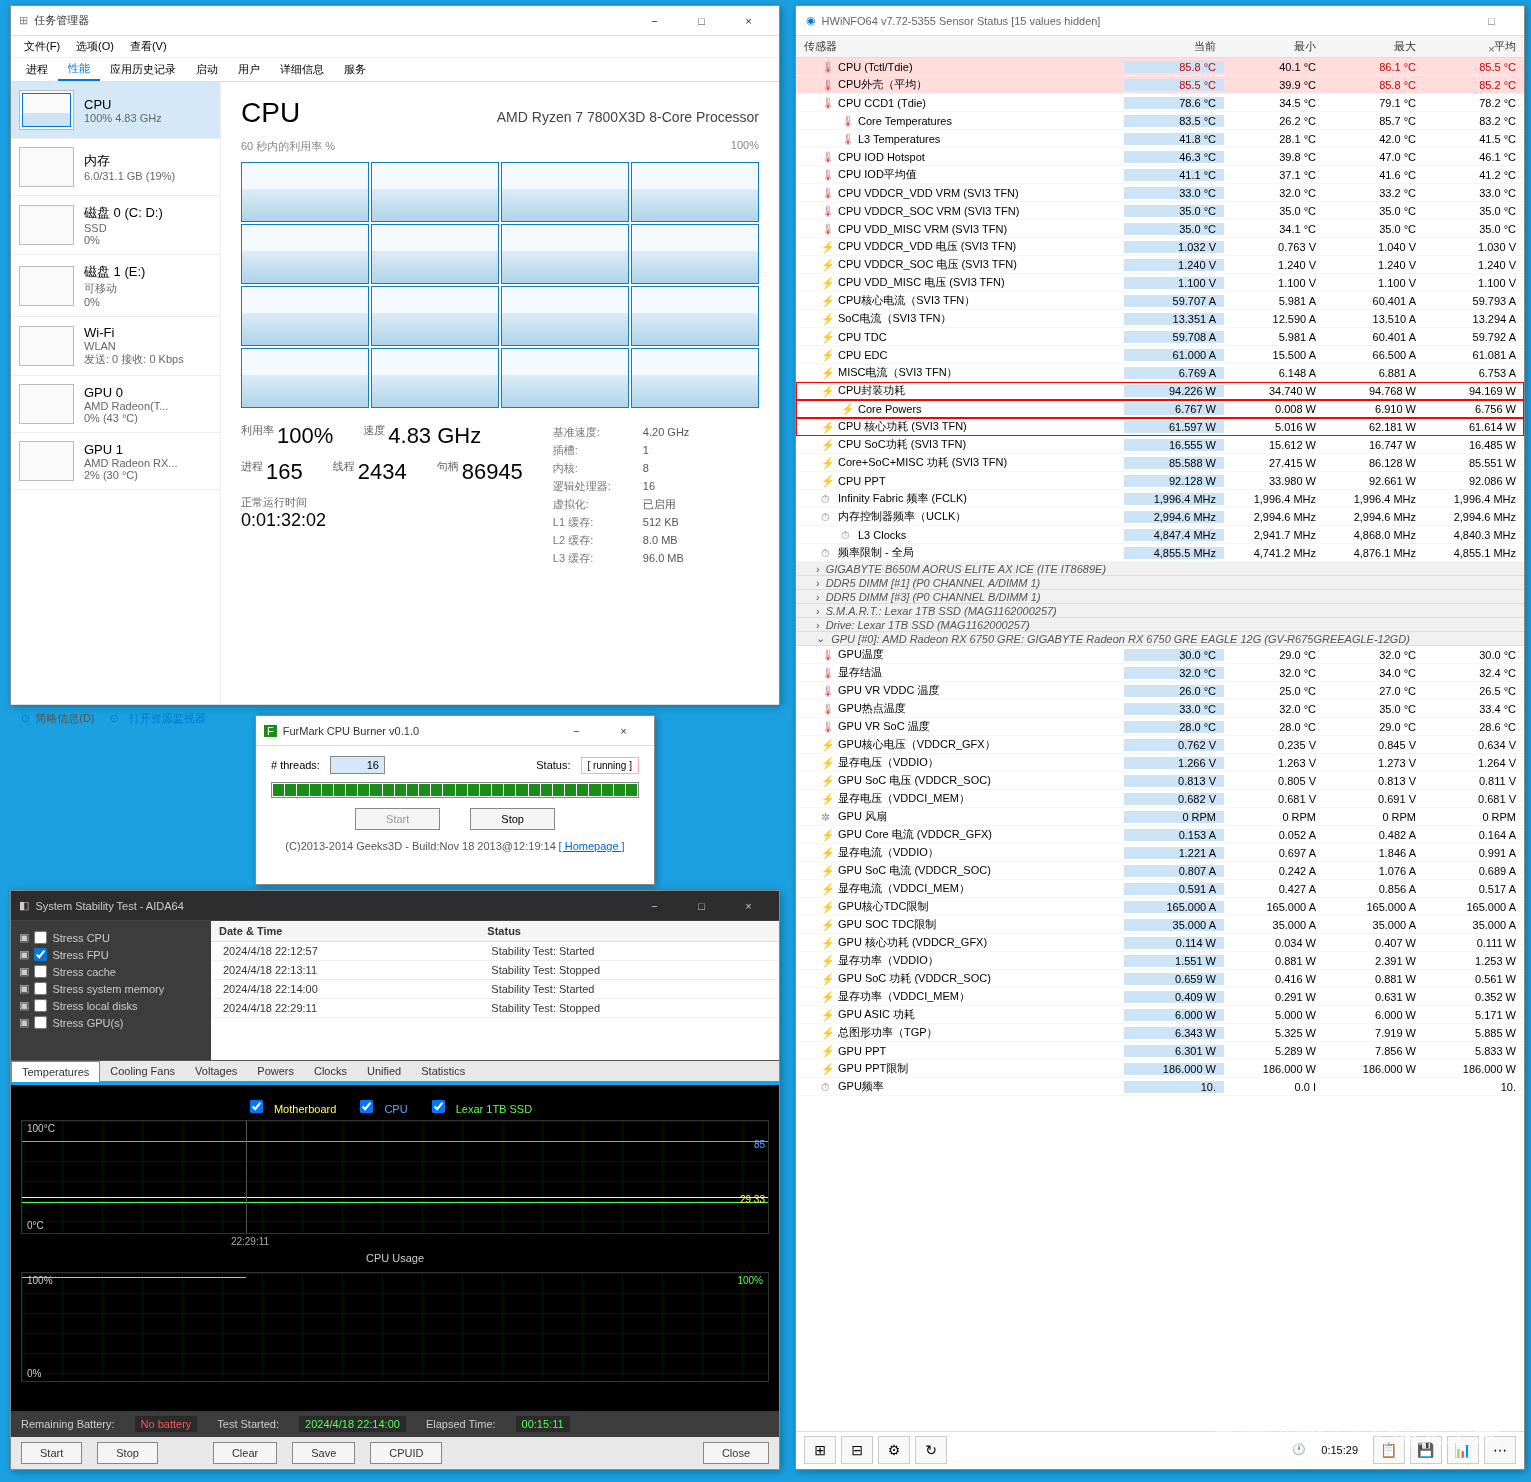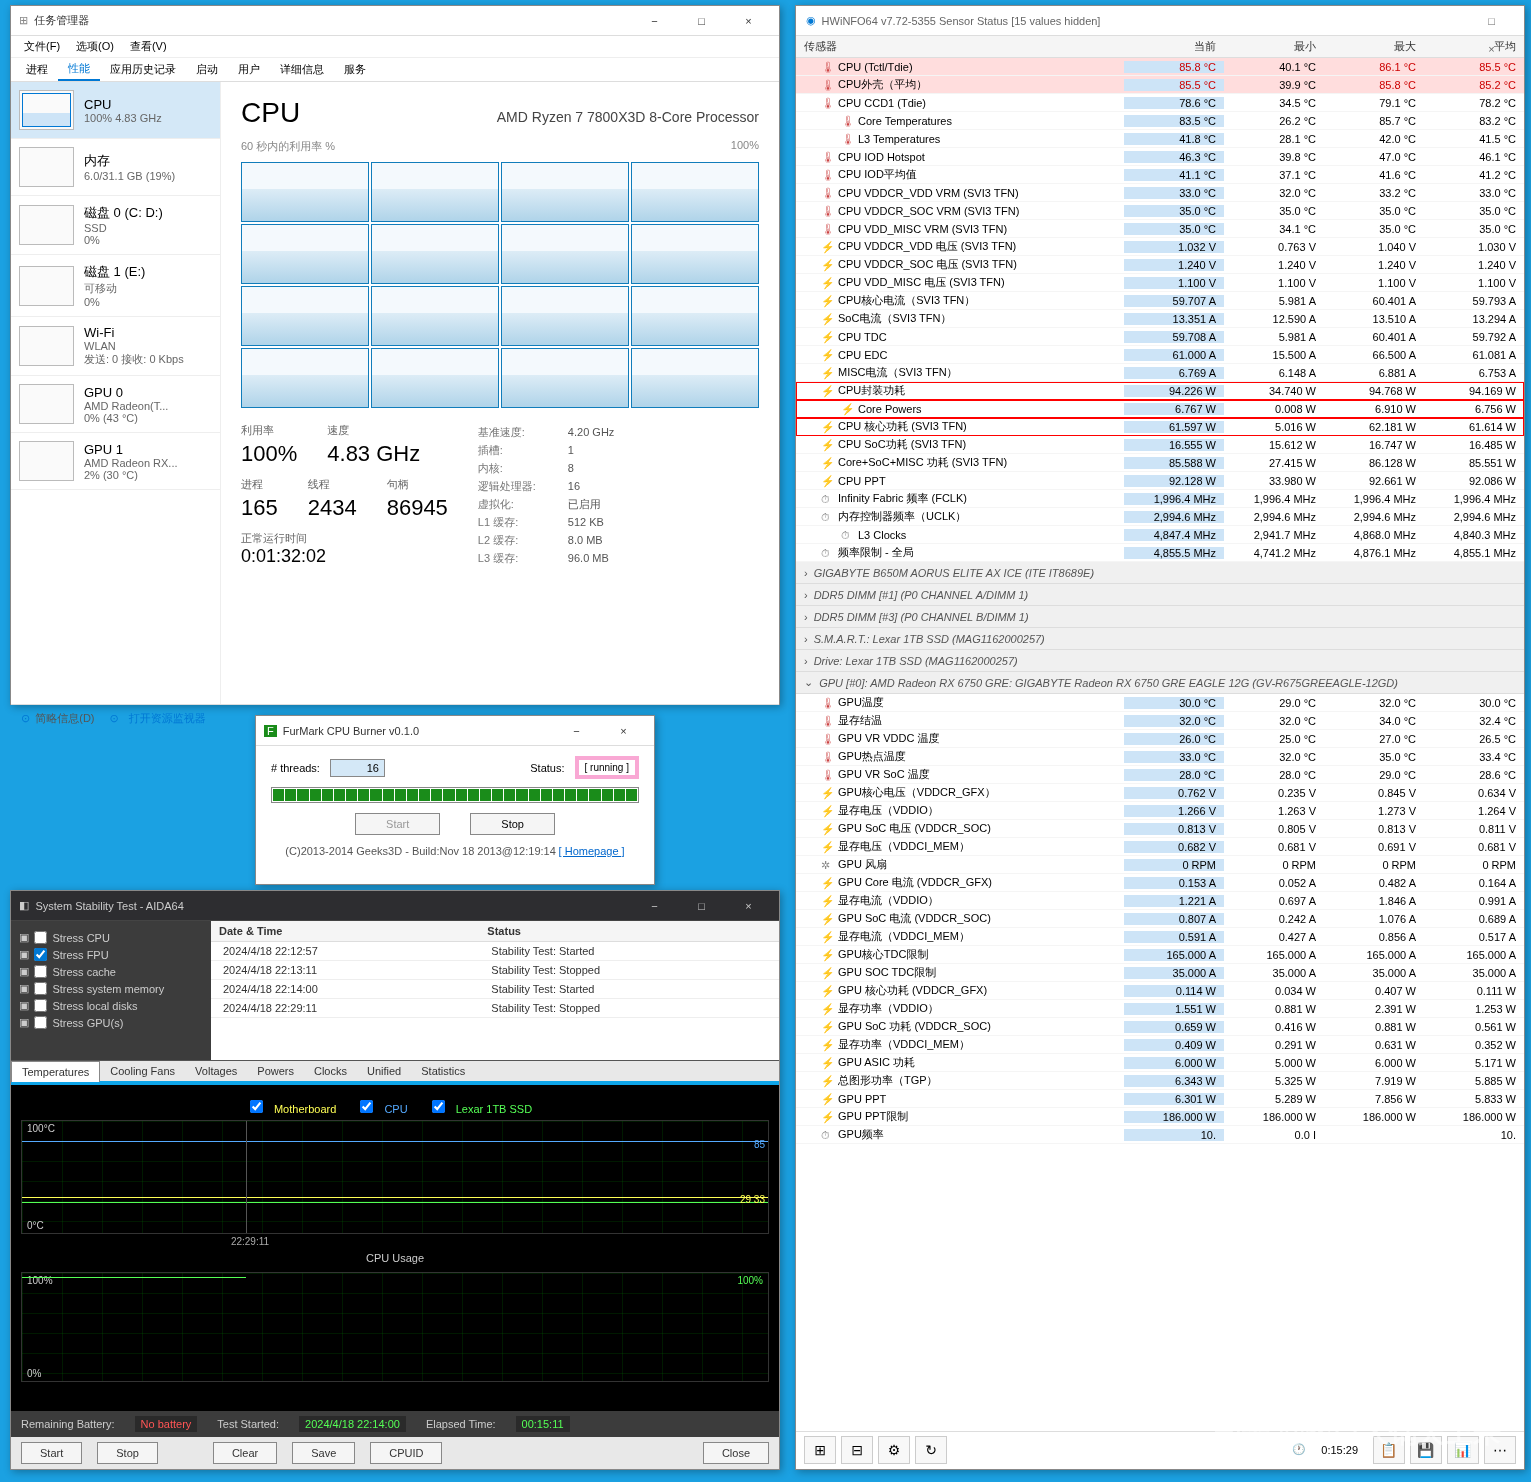--- a/index.html
+++ b/index.html
@@ -26,35 +26,35 @@
 .tm-iteminfo .name{font-size:13px;font-weight:500}
 .tm-iteminfo .sub{font-size:11px;color:#666}
 .tm-main{flex:1;padding:15px 20px}
 .tm-head{display:flex;justify-content:space-between;align-items:baseline;margin-bottom:10px}
 .tm-head h1{font-size:28px;font-weight:400}
 .tm-head .model{font-size:14px;color:#444}
 .tm-graph{display:grid;grid-template-columns:repeat(4,1fr);grid-template-rows:repeat(4,60px);gap:2px;margin:8px 0 15px}
 .tm-cell{border:1px solid #117dbb;background:#f4f9fd;position:relative}
 .tm-cell::after{content:"";position:absolute;bottom:0;left:0;right:0;height:55%;background:linear-gradient(to top,rgba(17,125,187,0.3),rgba(17,125,187,0.1))}
 .tm-stats{display:flex;gap:40px}
-.tm-col{display:flex;flex-direction:column;gap:3px}
+.tm-col{display:flex;flex-direction:row;gap:3px}
 .tm-lbl{font-size:11px;color:#666}
 .tm-val{font-size:22px;font-weight:400}
 .tm-col2{margin-left:30px;font-size:11px;color:#555}
 .tm-col2 div{display:flex;gap:15px;line-height:18px}
 .tm-col2 .k{width:75px;color:#777}
 .tm-footer{height:28px;border-top:1px solid #ddd;display:flex;align-items:center;padding:0 10px;font-size:11px;color:#555}
 .tm-footer a{color:#0078d4;text-decoration:none;margin-left:10px}
 
 
 #furmark{left:255px;top:715px;width:400px;height:170px}
 .fm-body{padding:10px 15px}
 .fm-row{display:flex;align-items:center;gap:10px;margin-bottom:8px}
 .fm-input{border:1px solid #888;padding:2px 5px;width:55px;text-align:right;background:#d4e8f7}
-.fm-status{border:4px solid #f9a8d4;padding:2px 6px;font-size:10px}
+.fm-status{border:1px solid #f9a8d4;padding:2px 6px;font-size:10px}
 .fm-progress{height:16px;background:#fff;border:1px solid #888;display:flex;gap:1px;padding:1px}
 .fm-block{flex:1;background:#1a8c1a}
 .fm-btns{display:flex;justify-content:center;gap:30px;margin:10px 0}
 .fm-btn{border:1px solid #888;background:#f5f5f5;padding:4px 30px;cursor:pointer}
 .fm-btn:disabled{color:#999}
 .fm-foot{text-align:center;font-size:10px;color:#555}
 .fm-foot a{color:#0066cc}
 
 
 #aida{left:10px;top:890px;width:770px;height:580px;background:#2d2d30;color:#ccc}
@@ -91,21 +91,21 @@
 .hw-header .sensor{flex:1;text-align:left}
 .hw-header .col{width:100px}
 .hw-body{height:calc(100% - 90px);overflow-y:auto}
 .hw-row{display:flex;height:18px;align-items:center;font-size:11px;border-bottom:1px solid #f5f5f5}
 .hw-row.highlight{background:#fdd}
 .hw-row.highlightbox{outline:1px solid red;outline-offset:-1px}
 .hw-row .sensor{flex:1;padding-left:25px;display:flex;align-items:center;gap:5px}
 .hw-row .sensor .icon{width:12px;height:12px;display:inline-block}
 .hw-row .col{width:100px;text-align:right;padding-right:8px}
 .hw-row .cur{background:#cde4f7}
-.hw-section{display:flex;height:22px;align-items:center;background:#f0f0f0;border-bottom:1px solid #ddd;font-size:11px;font-style:italic;color:#555;padding-left:8px;cursor:pointer}
+.hw-section{display:flex;height:14px;align-items:center;background:#f0f0f0;border-bottom:1px solid #ddd;font-size:11px;font-style:italic;color:#555;padding-left:20px;cursor:pointer}
 .hw-section::before{content:"›";margin-right:6px;font-style:normal}
 .hw-section.open::before{content:"⌄"}
 .hw-footer{height:36px;border-top:1px solid #ddd;display:flex;align-items:center;padding:0 8px;gap:5px}
 .hw-fbtn{width:32px;height:28px;border:1px solid #ccc;background:#f8f8f8;display:flex;align-items:center;justify-content:center;cursor:pointer;font-size:14px}
 .ico-therm{color:#c44}
 .ico-bolt{color:#ea4}
 .ico-fan{color:#888}
 .ico-clock{color:#888}
 
 .watermark{position:absolute;right:30px;bottom:30px;font-size:28px;color:rgba(255,255,255,0.5);font-weight:bold;pointer-events:none}

